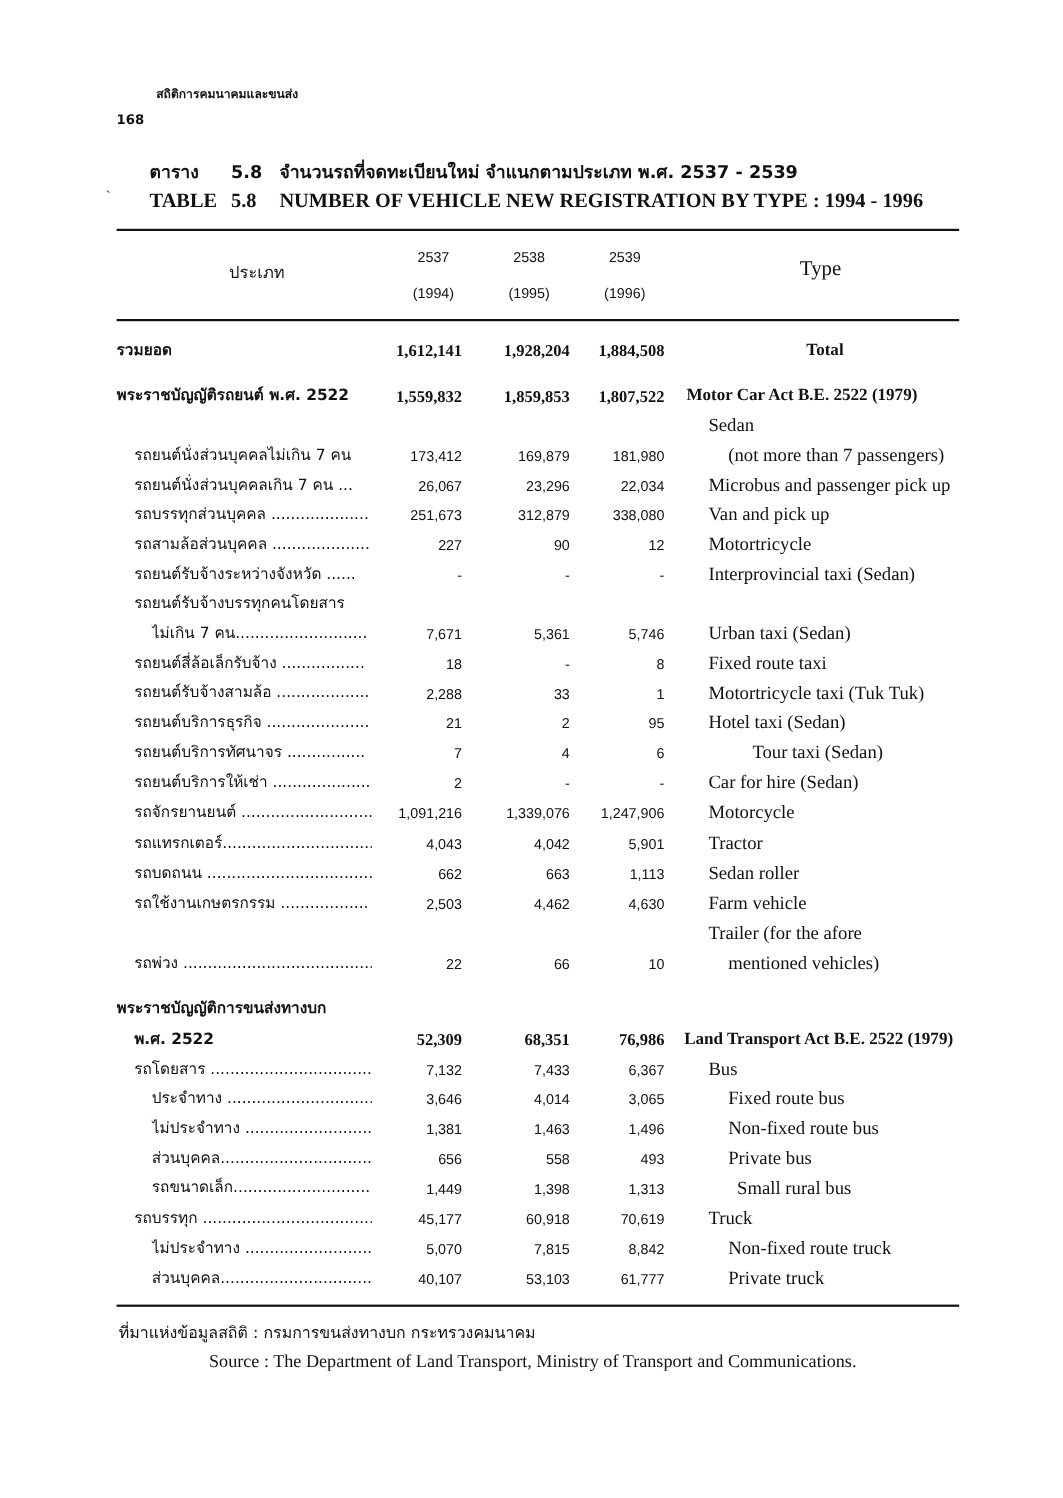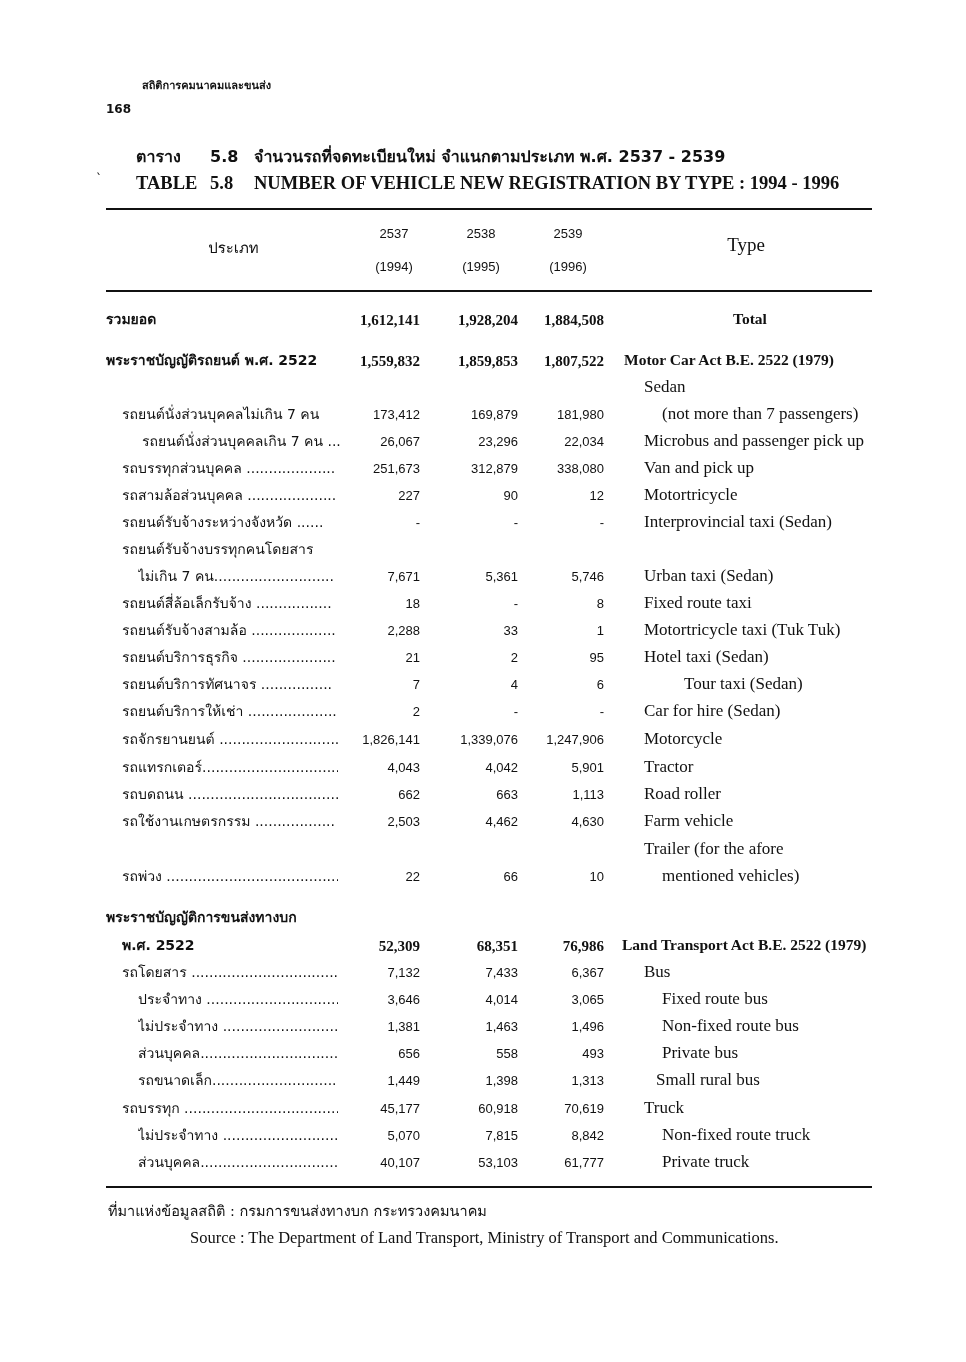--- a/index.html
+++ b/index.html
@@ -87,21 +87,21 @@
       <div class="en" style="left: 644px;">Sedan</div>
     </div>
     <div class="row" style="top: 404px;">
       <div class="th" style="left: 122px; max-width: 216px;">รถยนต์นั่งส่วนบุคคลไม่เกิน 7 คน</div>
       <div class="v c1">173,412</div>
       <div class="v c2">169,879</div>
       <div class="v c3">181,980</div>
       <div class="en" style="left: 662px;">(not more than 7 passengers)</div>
     </div>
     <div class="row" style="top: 431px;">
-      <div class="th" style="left: 122px; max-width: 216px; margin-left: 20px;">รถยนต์นั่งส่วนบุคคลเกิน 7 คน ...</div>
+      <div class="th" style="left: 122px; max-width: 216px;">รถยนต์นั่งส่วนบุคคลเกิน 7 คน ...</div>
       <div class="v c1">26,067</div>
       <div class="v c2">23,296</div>
       <div class="v c3">22,034</div>
       <div class="en" style="left: 644px;">Microbus and passenger pick up</div>
     </div>
     <div class="row" style="top: 458px;">
       <div class="th" style="left: 122px; max-width: 216px;">รถบรรทุกส่วนบุคคล ....................</div>
       <div class="v c1">251,673</div>
       <div class="v c2">312,879</div>
       <div class="v c3">338,080</div>
@@ -165,38 +165,38 @@
     </div>
     <div class="row" style="top: 701px;">
       <div class="th" style="left: 122px; max-width: 216px;">รถยนต์บริการให้เช่า ....................</div>
       <div class="v c1">2</div>
       <div class="v c2">-</div>
       <div class="v c3">-</div>
       <div class="en" style="left: 644px;">Car for hire (Sedan)</div>
     </div>
     <div class="row" style="top: 729px;">
       <div class="th" style="left: 122px; max-width: 216px;">รถจักรยานยนต์ ...........................</div>
-      <div class="v c1">1,826,141</div>
+      <div class="v c1">1,091,216</div>
       <div class="v c2">1,339,076</div>
       <div class="v c3">1,247,906</div>
       <div class="en" style="left: 644px;">Motorcycle</div>
     </div>
     <div class="row" style="top: 757px;">
       <div class="th" style="left: 122px; max-width: 216px;">รถแทรกเตอร์...............................</div>
       <div class="v c1">4,043</div>
       <div class="v c2">4,042</div>
       <div class="v c3">5,901</div>
       <div class="en" style="left: 644px;">Tractor</div>
     </div>
     <div class="row" style="top: 784px;">
       <div class="th" style="left: 122px; max-width: 216px;">รถบดถนน ...................................</div>
       <div class="v c1">662</div>
       <div class="v c2">663</div>
       <div class="v c3">1,113</div>
-      <div class="en" style="left: 644px;">Road roller</div>
+      <div class="en" style="left: 644px;">Sedan roller</div>
     </div>
     <div class="row" style="top: 811px;">
       <div class="th" style="left: 122px; max-width: 216px;">รถใช้งานเกษตรกรรม ..................</div>
       <div class="v c1">2,503</div>
       <div class="v c2">4,462</div>
       <div class="v c3">4,630</div>
       <div class="en" style="left: 644px;">Farm vehicle</div>
     </div>
     <div class="row" style="top: 839px;">
       <div class="th" style="left: 122px; max-width: 216px;"></div>
@@ -259,21 +259,21 @@
       <div class="v c1">656</div>
       <div class="v c2">558</div>
       <div class="v c3">493</div>
       <div class="en" style="left: 662px;">Private bus</div>
     </div>
     <div class="row" style="top: 1070px;">
       <div class="th" style="left: 138px; max-width: 200px;">รถขนาดเล็ก............................</div>
       <div class="v c1">1,449</div>
       <div class="v c2">1,398</div>
       <div class="v c3">1,313</div>
-      <div class="en" style="left: 656px; text-align: right;">Small rural bus</div>
+      <div class="en" style="left: 670px; text-align: right;">Small rural bus</div>
     </div>
     <div class="row" style="top: 1098px;">
       <div class="th" style="left: 122px; max-width: 216px;">รถบรรทุก ....................................</div>
       <div class="v c1">45,177</div>
       <div class="v c2">60,918</div>
       <div class="v c3">70,619</div>
       <div class="en" style="left: 644px;">Truck</div>
     </div>
     <div class="row" style="top: 1125px;">
       <div class="th" style="left: 138px; max-width: 200px;">ไม่ประจำทาง ..........................</div>

